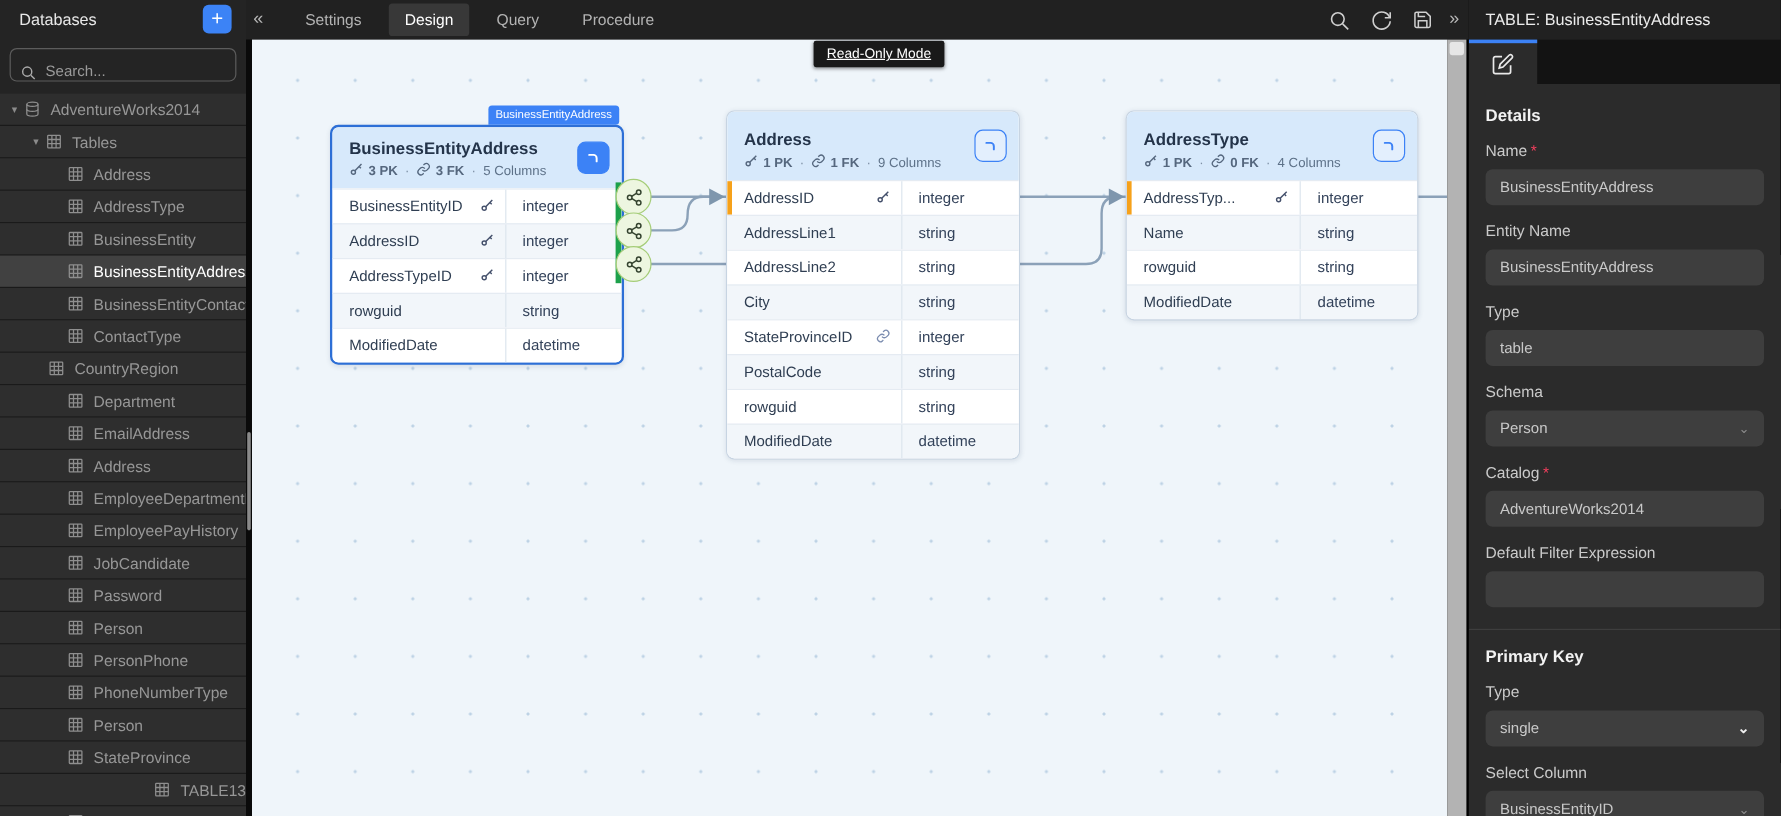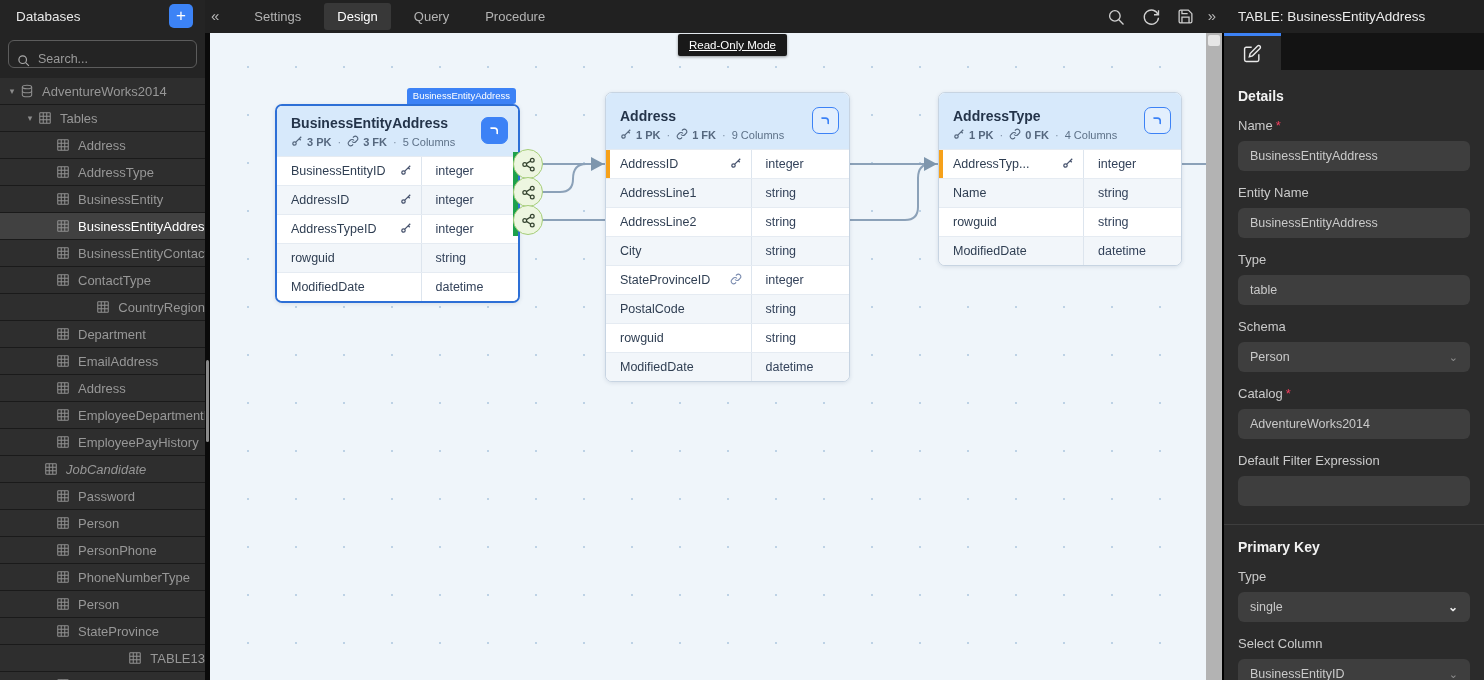--- a/index.html
+++ b/index.html
@@ -185,21 +185,21 @@
             <svg width="14" height="14" viewBox="0 0 24 24" fill="none" stroke="#8f8f8f" stroke-width="1.8">
               <rect x="3" y="3" width="18" height="18" rx="1"></rect>
               <line x1="3" y1="9" x2="21" y2="9"></line>
               <line x1="3" y1="15" x2="21" y2="15"></line>
               <line x1="9" y1="3" x2="9" y2="21"></line>
               <line x1="15" y1="3" x2="15" y2="21"></line>
             </svg>
           </span>
           <span>ContactType</span>
         </div>
-        <div class="tree-row" style="padding-left: 24px; justify-content: flex-end;">
+        <div class="tree-row" style="padding-left: 24px;">
           <span class="caret"></span>
           <span class="t-icon">
             <svg width="14" height="14" viewBox="0 0 24 24" fill="none" stroke="#8f8f8f" stroke-width="1.8">
               <rect x="3" y="3" width="18" height="18" rx="1"></rect>
               <line x1="3" y1="9" x2="21" y2="9"></line>
               <line x1="3" y1="15" x2="21" y2="15"></line>
               <line x1="9" y1="3" x2="9" y2="21"></line>
               <line x1="15" y1="3" x2="15" y2="21"></line>
             </svg>
           </span>
@@ -263,21 +263,21 @@
             <svg width="14" height="14" viewBox="0 0 24 24" fill="none" stroke="#8f8f8f" stroke-width="1.8">
               <rect x="3" y="3" width="18" height="18" rx="1"></rect>
               <line x1="3" y1="9" x2="21" y2="9"></line>
               <line x1="3" y1="15" x2="21" y2="15"></line>
               <line x1="9" y1="3" x2="9" y2="21"></line>
               <line x1="15" y1="3" x2="15" y2="21"></line>
             </svg>
           </span>
           <span>EmployeePayHistory</span>
         </div>
-        <div class="tree-row" style="padding-left: 28px; font-style: italic;">
+        <div class="tree-row" style="padding-left: 40px;">
           <span class="caret"></span>
           <span class="t-icon">
             <svg width="14" height="14" viewBox="0 0 24 24" fill="none" stroke="#8f8f8f" stroke-width="1.8">
               <rect x="3" y="3" width="18" height="18" rx="1"></rect>
               <line x1="3" y1="9" x2="21" y2="9"></line>
               <line x1="3" y1="15" x2="21" y2="15"></line>
               <line x1="9" y1="3" x2="9" y2="21"></line>
               <line x1="15" y1="3" x2="15" y2="21"></line>
             </svg>
           </span>

